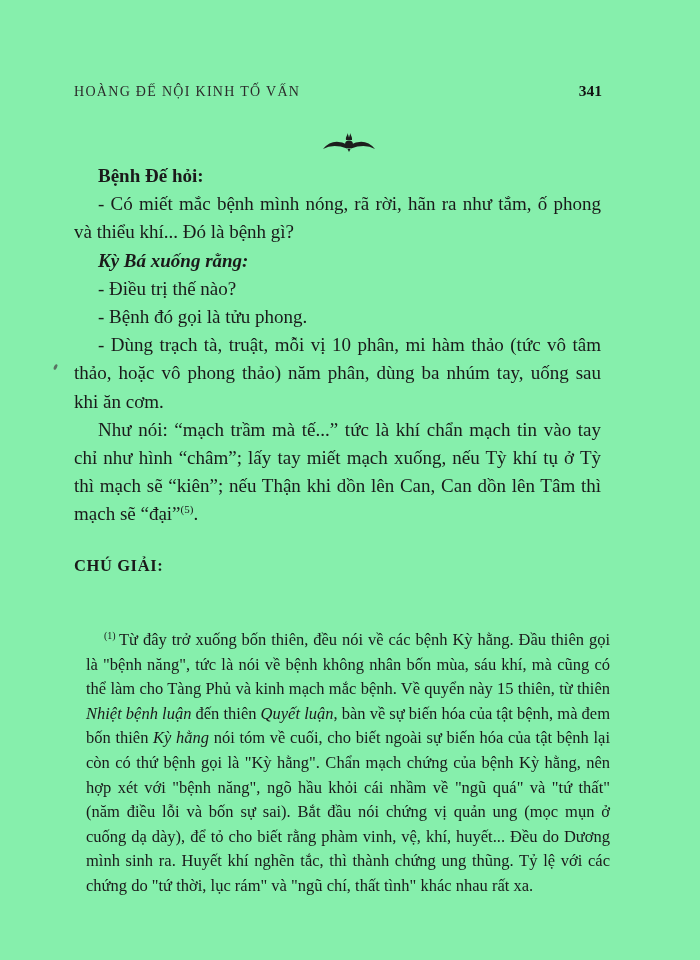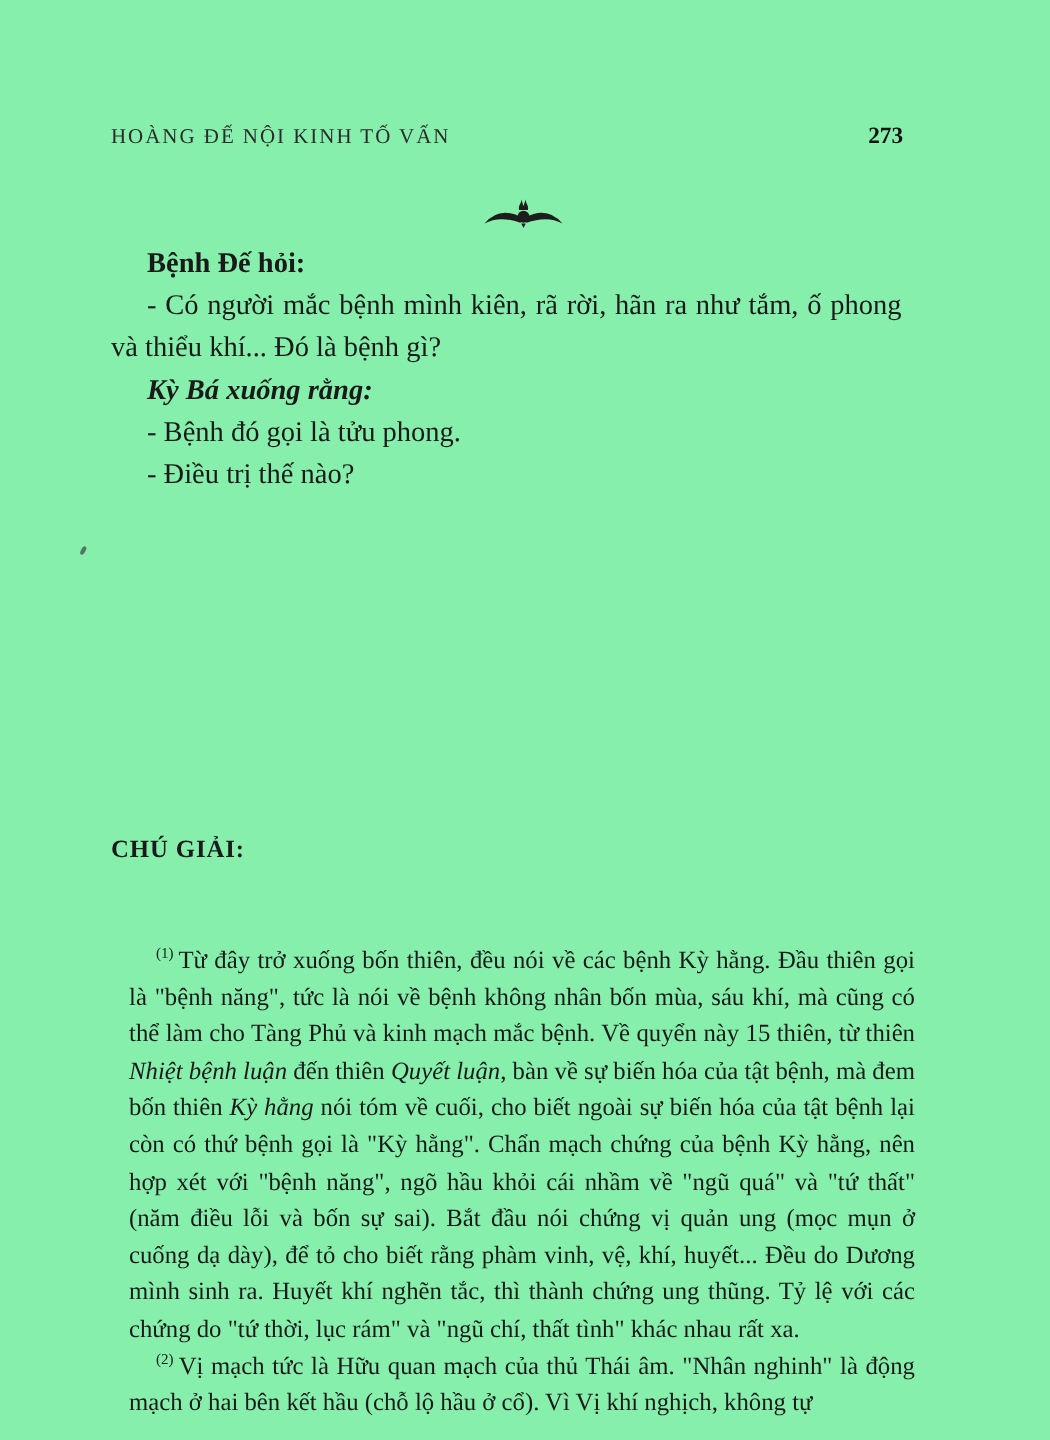--- a/index.html
+++ b/index.html
@@ -70,43 +70,44 @@
     opacity:.75;
   }
 </style>
 </head>
 <body>
 
 <div class="page">
 
   <div class="header">
     <span class="running-title">HOÀNG ĐẾ NỘI KINH TỐ VẤN</span>
-    <span class="page-number">273</span>
+    <span class="page-number">341</span>
   </div>
 
   <svg class="ornament" viewBox="0 0 58 28" xmlns="http://www.w3.org/2000/svg" aria-hidden="true">
     <g fill="#1d1d1d">
       <path d="M3 19 Q13 7 28 15 Q28.5 17.5 27 18.5 Q13 13.5 3 19 Z"></path>
       <path d="M55 19 Q45 7 30 15 Q29.5 17.5 31 18.5 Q45 13.5 55 19 Z"></path>
       <circle cx="29" cy="14.5" r="4"></circle>
       <path d="M26 10 C25.5 6.5 27.5 6 27.6 3 L29 7.5 L30.4 3 C30.5 6 32.5 6.5 32 10 Z"></path>
       <path d="M27.5 19 L29 22 L30.5 19 Z"></path>
     </g>
   </svg>
 
   <div class="speck"></div>
 
   <div class="dialog">
       <div class="para b"><span>Bệnh Đế hỏi:</span></div>
-      <div class="para"><span>- Có người mắc bệnh mình kiên, rã rời, hãn ra như tắm, ố phong và thiểu khí... Đó là bệnh gì?</span></div>
+      <div class="para"><span>- Có miết mắc bệnh mình nóng, rã rời, hãn ra như tắm, ố phong và thiểu khí... Đó là bệnh gì?</span></div>
       <div class="para b it"><span>Kỳ Bá xuống rằng:</span></div>
+      <div class="para"><span>- Điều trị thế nào?</span></div>
       <div class="para"><span>- Bệnh đó gọi là tửu phong.</span></div>
-      <div class="para"><span>- Điều trị thế nào?</span></div>
+      <div class="para"><span>- Dùng trạch tà, truật, mỗi vị 10 phân, mi hàm thảo (tức vô tâm thảo, hoặc vô phong thảo) năm phân, dùng ba nhúm tay, uống sau khi ăn cơm.</span></div>
+      <div class="para"><span>Như nói: “mạch trầm mà tế...” tức là khí chẩn mạch tin vào tay chỉ như hình “châm”; lấy tay miết mạch xuống, nếu Tỳ khí tụ ở Tỳ thì mạch sẽ “kiên”; nếu Thận khi dồn lên Can, Can dồn lên Tâm thì mạch sẽ “đại”</span><sup>(5)</sup><span>.</span></div>
     </div>
 
   <div class="notes-heading">CHÚ GIẢI:</div>
 
   <div class="notes">
       <div class="para"><sup>(1) </sup><span>Từ đây trở xuống bốn thiên, đều nói về các bệnh Kỳ hằng. Đầu thiên gọi là "bệnh năng", tức là nói về bệnh không nhân bốn mùa, sáu khí, mà cũng có thể làm cho Tàng Phủ và kinh mạch mắc bệnh. Về quyển này 15 thiên, từ thiên </span><span class="it">Nhiệt bệnh luận</span><span> đến thiên </span><span class="it">Quyết luận</span><span>, bàn về sự biến hóa của tật bệnh, mà đem bốn thiên </span><span class="it">Kỳ hằng</span><span> nói tóm về cuối, cho biết ngoài sự biến hóa của tật bệnh lại còn có thứ bệnh gọi là "Kỳ hằng". Chẩn mạch chứng của bệnh Kỳ hằng, nên hợp xét với "bệnh năng", ngõ hầu khỏi cái nhầm về "ngũ quá" và "tứ thất" (năm điều lỗi và bốn sự sai). Bắt đầu nói chứng vị quản ung (mọc mụn ở cuống dạ dày), để tỏ cho biết rằng phàm vinh, vệ, khí, huyết... Đều do Dương mình sinh ra. Huyết khí nghẽn tắc, thì thành chứng ung thũng. Tỷ lệ với các chứng do "tứ thời, lục rám" và "ngũ chí, thất tình" khác nhau rất xa.</span></div>
-      <div class="para"><sup>(2) </sup><span>Vị mạch tức là Hữu quan mạch của thủ Thái âm. "Nhân nghinh" là động mạch ở hai bên kết hầu (chỗ lộ hầu ở cổ). Vì Vị khí nghịch, không tự</span></div>
     </div>
 
 </div>
 
 </body></html>

